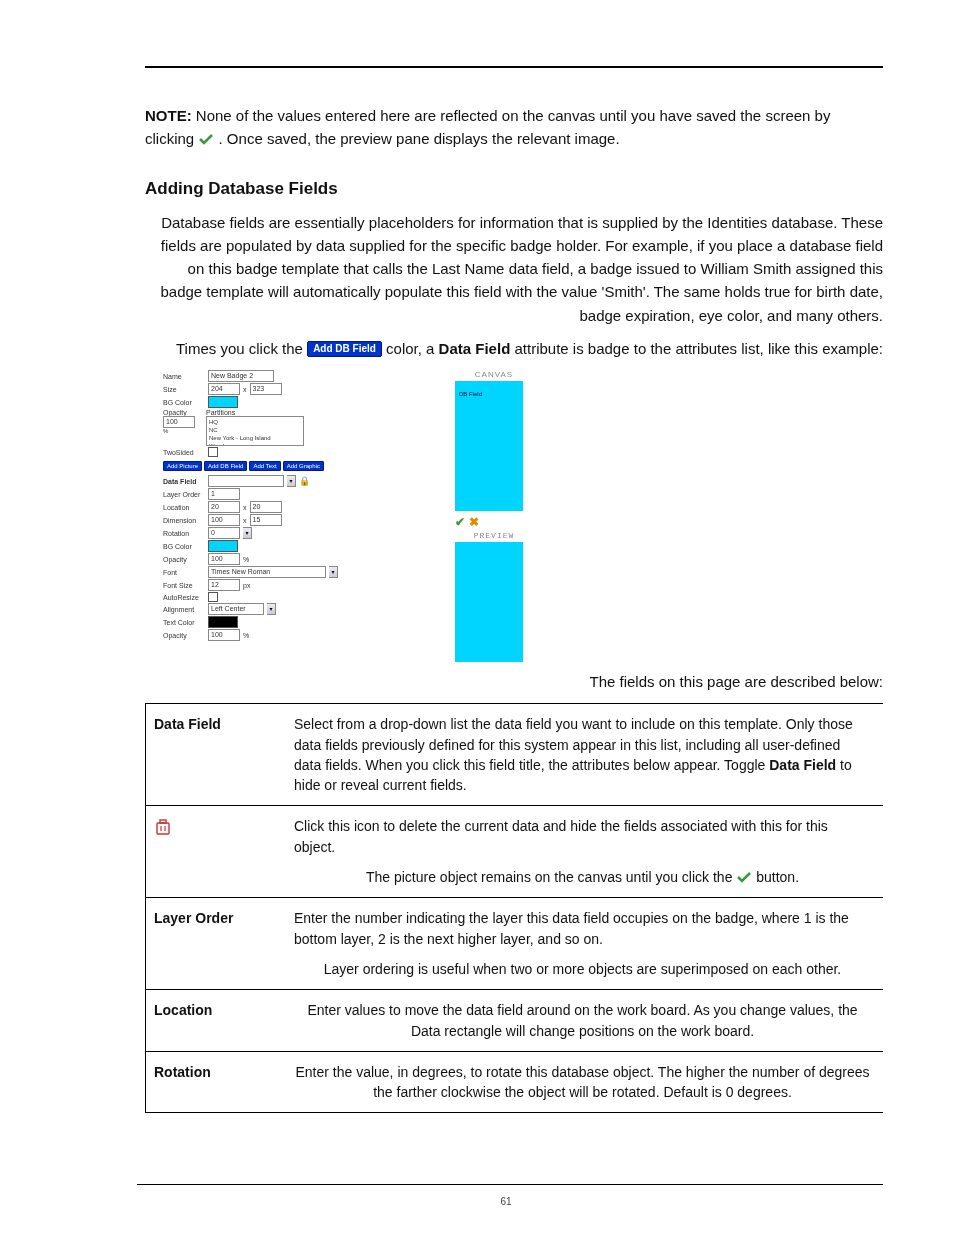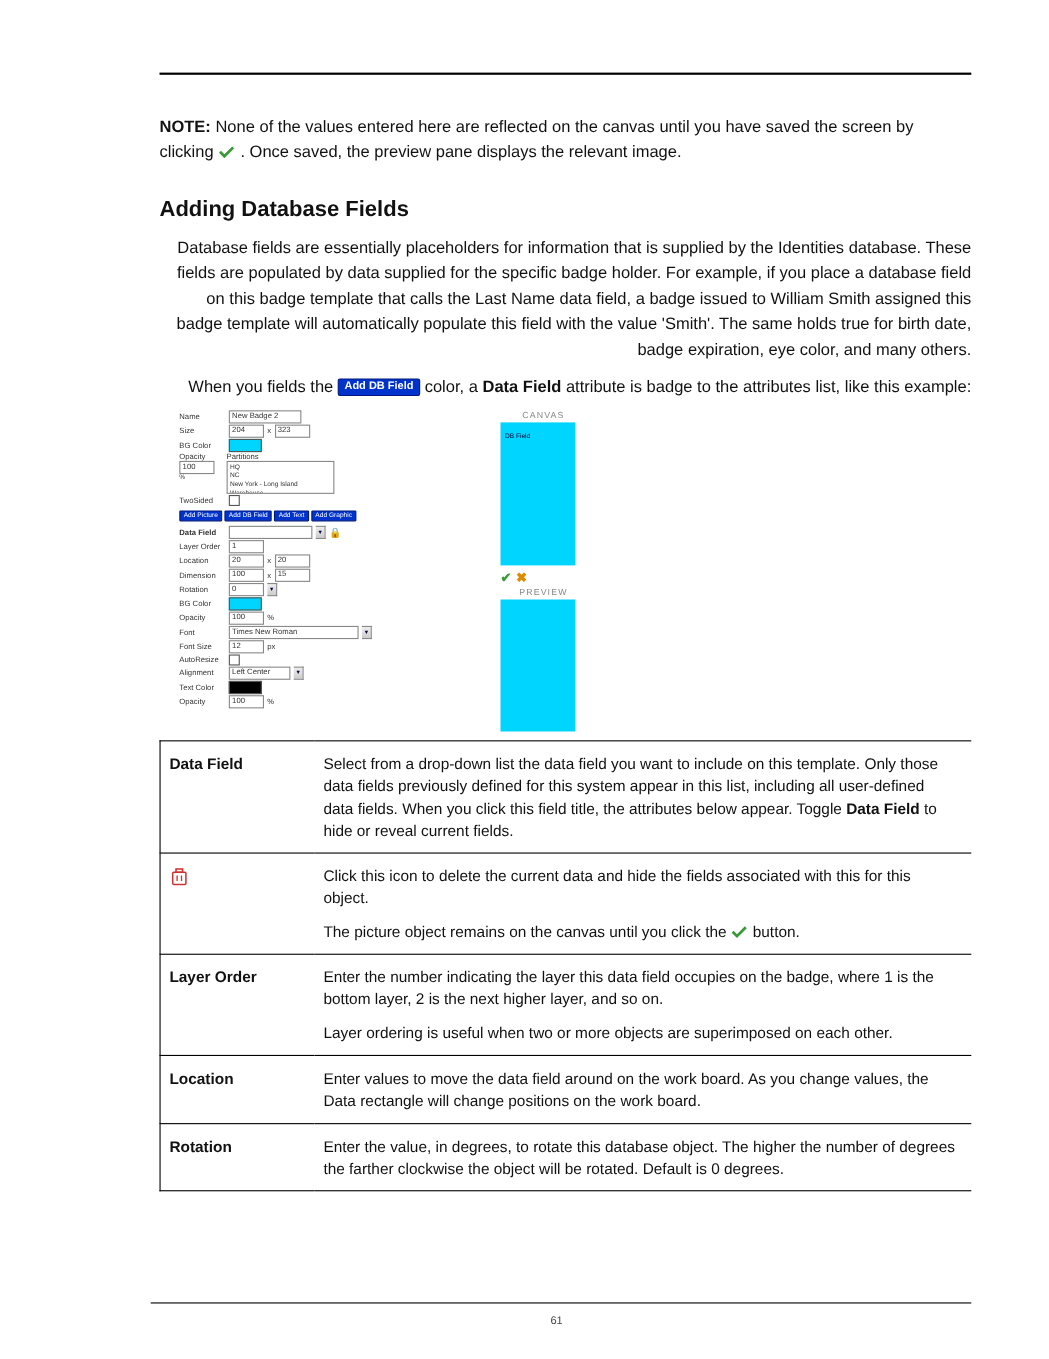--- a/index.html
+++ b/index.html
@@ -27,21 +27,21 @@
   }
   .note-block .label { font-weight: bold; }
   .check-icon {
     display: inline-block;
     width: 16px; height: 12px;
     vertical-align: -1px;
   }
   .check-icon svg { display:block; }
   .heading {
     font-weight: bold;
-    font-size: 20px;
+    font-size: 17px;
     margin-top: 28px;
     margin-bottom: 12px;
   }
   .para { line-height: 1.55; margin: 10px 0 10px 0; text-align: right; }
   .add-db-btn {
     display:inline-block;
     background: #0033cc;
     color:#fff;
     font-size:10px;
     font-weight:bold;
@@ -88,21 +88,21 @@
   }
   .ss-container { position:relative; height:290px; }
   .ss-canvas-title { font-size:8px; color:#888; text-align:center; letter-spacing:1px; }
   .ss-canvas {
     width:68px; height:130px; background:#00d5ff; margin-top:2px; position:relative;
   }
   .ss-dbf { position:absolute; top:10px; left:4px; font-size:6px; color:#003; }
   .ss-cp { display:flex; gap:4px; margin:4px 0 2px 0; align-items:center; }
   .ss-tick { color:#3a9a3a; font-size:12px; font-weight:bold; }
   .ss-x { color:#e08a00; font-size:12px; font-weight:bold; }
-  .ss-preview-title { font-size:8px; color:#888; text-align:center; letter-spacing:1px; }
+  .ss-preview-title { font-size:8px; color:#888; text-align:center; letter-spacing:1px;font-family:Liberation Mono, monospace; }
   .ss-preview { width:68px; height:120px; background:#00d5ff; margin-top:2px; }
   .ss-lock { color:#d4a017; font-size:9px; }
   .ss-dd { display:inline-block; width:8px; height:10px; border:1px solid #888; border-left:none; background:linear-gradient(#eee,#ccc); font-size:6px; text-align:center; line-height:10px; color:#004; }
   .ss-check { display:inline-block; width:8px; height:8px; border:1px solid #555; }
   
   .def-table {
     border-collapse: collapse;
     width: 100%;
     margin-top: 10px;
     font-size: 14px;
@@ -114,21 +114,21 @@
     vertical-align: top;
     line-height:1.45;
   }
   .def-table td.left {
     width: 120px;
     border-left: 1px solid #000;
     font-weight: bold;
   }
   .def-table td.left.iconcell { padding-top:12px; }
   .def-table p { margin: 0 0 10px 0; }
-  .def-table p:last-child { margin-bottom:0; }
+  .def-table p:last-child { margin-bottom:0;text-align:center; }
   .delete-icon svg { display:inline-block; vertical-align:-2px; }
   .bottom-rule {
     position:absolute;
     left:108px; right:100px; bottom:50px;
     border-top:1px solid #000;
   }
   .pagenum {
     position:absolute;
     left:0; right:0; bottom:28px;
     text-align:center;
@@ -152,21 +152,21 @@
         </svg>
     </span>
     <span>. Once saved, the preview pane displays the relevant image.</span>
   </div>
 
   <div class="heading">Adding Database Fields</div>
 
   <div class="para">Database fields are essentially placeholders for information that is supplied by the Identities database. These fields are populated by data supplied for the specific badge holder. For example, if you place a database field on this badge template that calls the Last Name data field, a badge issued to William Smith assigned this badge template will automatically populate this field with the value 'Smith'. The same holds true for birth date, badge expiration, eye color, and many others.</div>
 
   <div class="para">
-    <span>When you fields the </span>
+    <span>Times you click the </span>
     <span class="add-db-btn">Add DB Field</span>
     <span> color, a </span>
     <span class="bold">Data Field</span>
     <span> attribute is badge to the attributes list, like this example:</span>
   </div>
 
   <div class="ss">
     <div class="ss-container">
 
       <div class="ss-row">
@@ -281,20 +281,21 @@
         <div class="ss-cp">
           <span class="ss-tick">✔</span>
           <span class="ss-x">✖</span>
         </div>
         <div class="ss-preview-title">PREVIEW</div>
         <div class="ss-preview"></div>
       </div>
     </div>
   </div>
 
+  <div class="para" style="margin-top:4px">The fields on this page are described below:</div>
 
   <table class="def-table">
     <tbody>
         <tr>
       <td class="left">Data Field</td>
       <td>
         <span>Select from a drop-down list the data field you want to include on this template. Only those data fields previously defined for this system appear in this list, including all user-defined data fields. When you click this field title, the attributes below appear. Toggle </span><span class="bold">Data Field</span><span> to hide or reveal current fields.</span>
       </td>
     </tr>
     <tr>

